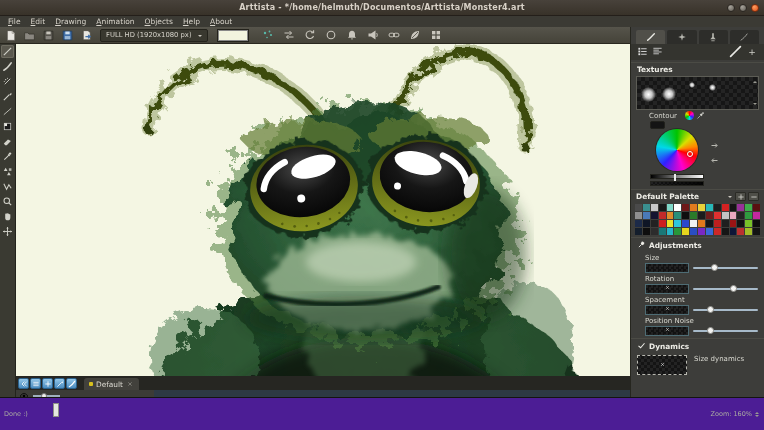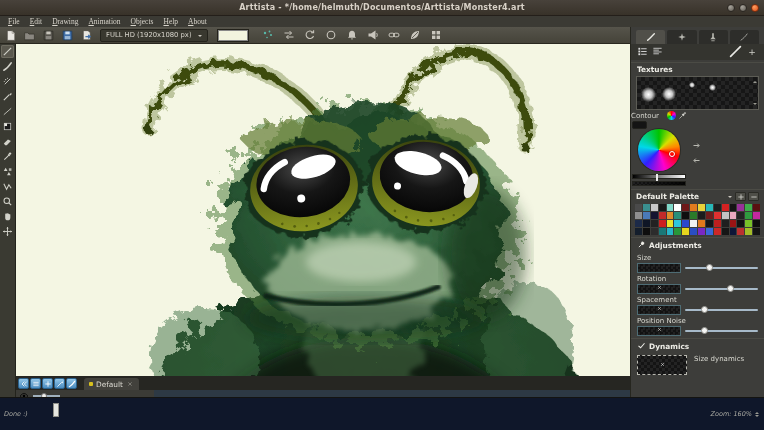--- a/index.html
+++ b/index.html
@@ -9,21 +9,21 @@
   .icn svg{display:block;}
 
   
   .titlebar{position:absolute;left:0;top:0;width:764px;height:16px;background:linear-gradient(#48423b,#383229);border-bottom:1px solid #241f1a;display:flex;align-items:center;}
   .title{flex:1;text-align:center;font-size:8px;font-weight:bold;color:#d9d2c8;letter-spacing:.2px;line-height:15px;}
   .winbtns{position:absolute;right:5px;top:4px;display:flex;gap:4px;}
   .winbtn{width:8px;height:8px;border-radius:50%;background:radial-gradient(circle at 35% 30%,#a8a49c,#5c5850);border:1px solid #2b2722;}
   .winbtn.close{background:radial-gradient(circle at 35% 30%,#ff9d60,#df4e17);border-color:#7c2c0c;}
 
   
-  .menubar{position:absolute;left:0;top:16px;width:764px;height:11px;background:#3b3a34;display:flex;align-items:center;padding-left:3px;font-size:7.5px;color:#d7d3ca;font-family:Liberation Serif, serif;}
+  .menubar{position:absolute;left:0;top:16px;width:764px;height:11px;background:#3b3a34;display:flex;align-items:center;padding-left:3px;font-size:7.5px;color:#d7d3ca;}
   .menu-item{padding:0 5px;line-height:11px;cursor:default;}
   .menu-item u{text-decoration:underline;}
 
   
   .toolbar{position:absolute;left:0;top:27px;width:631px;height:17px;background:linear-gradient(#56544b,#454339);border-bottom:1px solid #29271f;display:flex;align-items:center;padding:0 3px;}
   .tb-group{display:flex;align-items:center;gap:5px;}
   .tb-btn{width:14px;height:14px;display:flex;align-items:center;justify-content:center;color:#c9c6bd;}
   .tb-dropdown{height:13px;margin-left:7px;background:#39382f;border:1px solid #23221b;border-radius:2px;color:#d9d6cd;font-size:6.8px;display:flex;align-items:center;gap:6px;padding:0 5px;}
   .caret{width:0;height:0;border:2.5px solid transparent;border-top-color:#c9c6bd;margin-top:3px;}
   .tb-swatch{width:32px;height:13px;margin-left:9px;border:1px solid #23221b;box-shadow:inset 0 0 0 1px #888;}
@@ -49,38 +49,38 @@
   .tex-box{margin:1px 5px 0 5px;height:34px;border:1px solid #5c5c55;position:relative;background-image:conic-gradient(#161616 0 25%,#242424 0 50%,#161616 0 75%,#242424 0);background-size:8px 8px;}
   .tex-thumb{position:absolute;border-radius:50%;background:radial-gradient(circle,#fff 0%,rgba(255,255,255,.75) 35%,rgba(255,255,255,0) 72%);}
   .tex-thumb:nth-child(1){left:4px;top:10px;width:15px;height:15px;}
   .tex-thumb:nth-child(2){left:25px;top:10px;width:14px;height:14px;}
   .tex-thumb:nth-child(3){left:52px;top:5px;width:6px;height:6px;}
   .tex-thumb:nth-child(4){left:72px;top:7px;width:7px;height:7px;}
   .tex-arrow{position:absolute;right:1px;width:0;height:0;border:2.5px solid transparent;}
   .tex-arrow.up{top:2px;border-bottom-color:#9a9a92;}
   .tex-arrow.down{bottom:2px;border-top-color:#9a9a92;}
   .mini-wheel{width:9px;height:9px;border-radius:50%;background:conic-gradient(#ff0000,#ff00cc,#3020ff,#00d8e8,#00c400,#d8e000,#ff0000);}
-  .colors-cols{display:flex;padding:1px 5px 0 0;gap:2px;}
+  .colors-cols{display:flex;padding:1px 5px 0 18px;gap:2px;}
   .ccol{width:56px;}
   .ccol-head{display:flex;align-items:center;gap:2px;color:#d5d5ce;height:9px;}
   .ccol-head .lbl{flex:1;}
   .cur-swatch{width:15px;height:8px;border-radius:2px;border:1px solid #21211c;margin:1px 0 0 1px;}
   .wheel{width:42px;height:42px;border-radius:50%;margin:0 auto;position:relative;background:conic-gradient(from 0deg,#00c400,#d8e000 13%,#ff8800 22%,#ff0000 30%,#ff00cc 45%,#3020ff 62%,#00d8e8 78%,#00c400);box-shadow:0 0 0 1px #2c2c27;}
   .wheel-marker{position:absolute;width:6px;height:6px;border:1.5px solid #fff;border-radius:50%;box-shadow:0 0 1px #000;}
   .swap-col{width:14px;display:flex;flex-direction:column;align-items:center;justify-content:center;gap:4px;color:#c8c8c0;padding-top:10px;}
   .val-bar{height:5px;margin:3px 1px 0 1px;position:relative;border:1px solid #23231e;}
   .val-marker{position:absolute;top:-1px;width:2px;height:7px;background:#ececec;}
   .alpha-bar{height:5px;margin:2px 1px 0 1px;position:relative;border:1px solid #23231e;background-image:conic-gradient(#141414 0 25%,#222 0 50%,#141414 0 75%,#222 0);background-size:4px 4px;}
   .alpha-ov{position:absolute;inset:0;}
   .pal-h{display:flex;align-items:center;gap:3px;padding:2px 5px 1px 5px;margin-top:3px;border-top:1px solid #4b4b45;font-weight:bold;font-size:7.4px;color:#edece6;}
   .pal-h .lbl{flex:1;}
   .ph-btn{width:11px;height:9px;background:#4e4e48;border:1px solid #2b2b26;border-radius:1px;color:#cfcfc8;display:flex;align-items:center;justify-content:center;}
   .pal-grid{display:grid;grid-template-columns:repeat(16,1fr);gap:1px;padding:2px 4px 0 4px;}
   .pal-cell{height:7px;}
-  .adj-item{padding:0 6px;margin-top:2px;}
+  .adj-item{padding:0 6px;margin-top:2px;margin-left:8px;}
   .adj-label{font-size:7px;color:#dadad2;height:8px;line-height:8px;}
   .adj-row{display:flex;align-items:center;gap:4px;height:11px;}
   .adj-prev{width:44px;height:10px;border:1px solid #4e6c74;position:relative;background-image:conic-gradient(#121212 0 25%,#212121 0 50%,#121212 0 75%,#212121 0);background-size:5px 5px;display:flex;align-items:center;justify-content:center;}
   .adj-prev .chip{position:absolute;left:1px;top:1px;width:8px;height:7px;background:#f2f2ee;}
   .adj-prev .xm{color:#d8d8d2;}
   .adj-slider{flex:1;position:relative;height:9px;}
   .adj-track{position:absolute;left:0;right:0;top:3.5px;height:2px;background:#a7bac9;border-radius:1px;}
   .adj-handle{position:absolute;top:1px;width:7px;height:7px;margin-left:-3.5px;background:#f6f6f4;border:1px solid #8f8f8a;border-radius:50%;}
   .dyn-row{display:flex;gap:7px;padding:2px 6px 0 6px;align-items:flex-start;}
   .dyn-prev{width:50px;height:20px;border:1px dashed #b8b8b0;position:relative;background-image:conic-gradient(#141414 0 25%,#232323 0 50%,#141414 0 75%,#232323 0);background-size:6px 6px;display:flex;align-items:center;justify-content:center;color:#ddd;}
@@ -110,21 +110,21 @@
   .frame-val{font-size:7px;color:#c9c9c2;width:7px;line-height:8px;}
   .spin{display:flex;flex-direction:column;gap:1px;align-items:center;width:6px;}
   .spin .up{width:0;height:0;border:2px solid transparent;border-bottom-color:#9a9a92;}
   .spin .down{width:0;height:0;border:2px solid transparent;border-top-color:#9a9a92;}
   .pen-btn{width:14px;height:8px;background:linear-gradient(#8fc2e4,#4788ba);border:1px solid #2a618c;border-radius:2px;color:#fff;display:flex;align-items:center;justify-content:center;}
   .track-area{flex:1;position:relative;background:#2e2e2a;}
   .clip-bar{position:absolute;top:1px;height:7px;background:linear-gradient(#caca30,#999c12);border-top:1px solid #e2e464;}
   .playhead{position:absolute;width:6px;height:14px;top:27px;background:#e6e6e0;border:1px solid #8f8f88;z-index:5;}
 
   
-  .statusbar{position:absolute;left:0;bottom:0;width:764px;height:8px;background:#0f172a;border-top:1px solid #141411;display:flex;align-items:center;padding:16px 4px;font-size:6.5px;color:#aaaaa2;font-style:italic;}
+  .statusbar{position:absolute;left:0;bottom:0;width:764px;height:8px;background:#4c1d95;border-top:1px solid #141411;display:flex;align-items:center;padding:16px 4px;font-size:6.5px;color:#aaaaa2;}
   .sb-right{margin-left:auto;display:flex;align-items:center;gap:2px;}
 </style>
 </head>
 <body>
 
 <div class="app">
 
   <div class="titlebar">
     <div class="title">Arttista - */home/helmuth/Documentos/Arttista/Monster4.art</div>
     <div class="winbtns">

